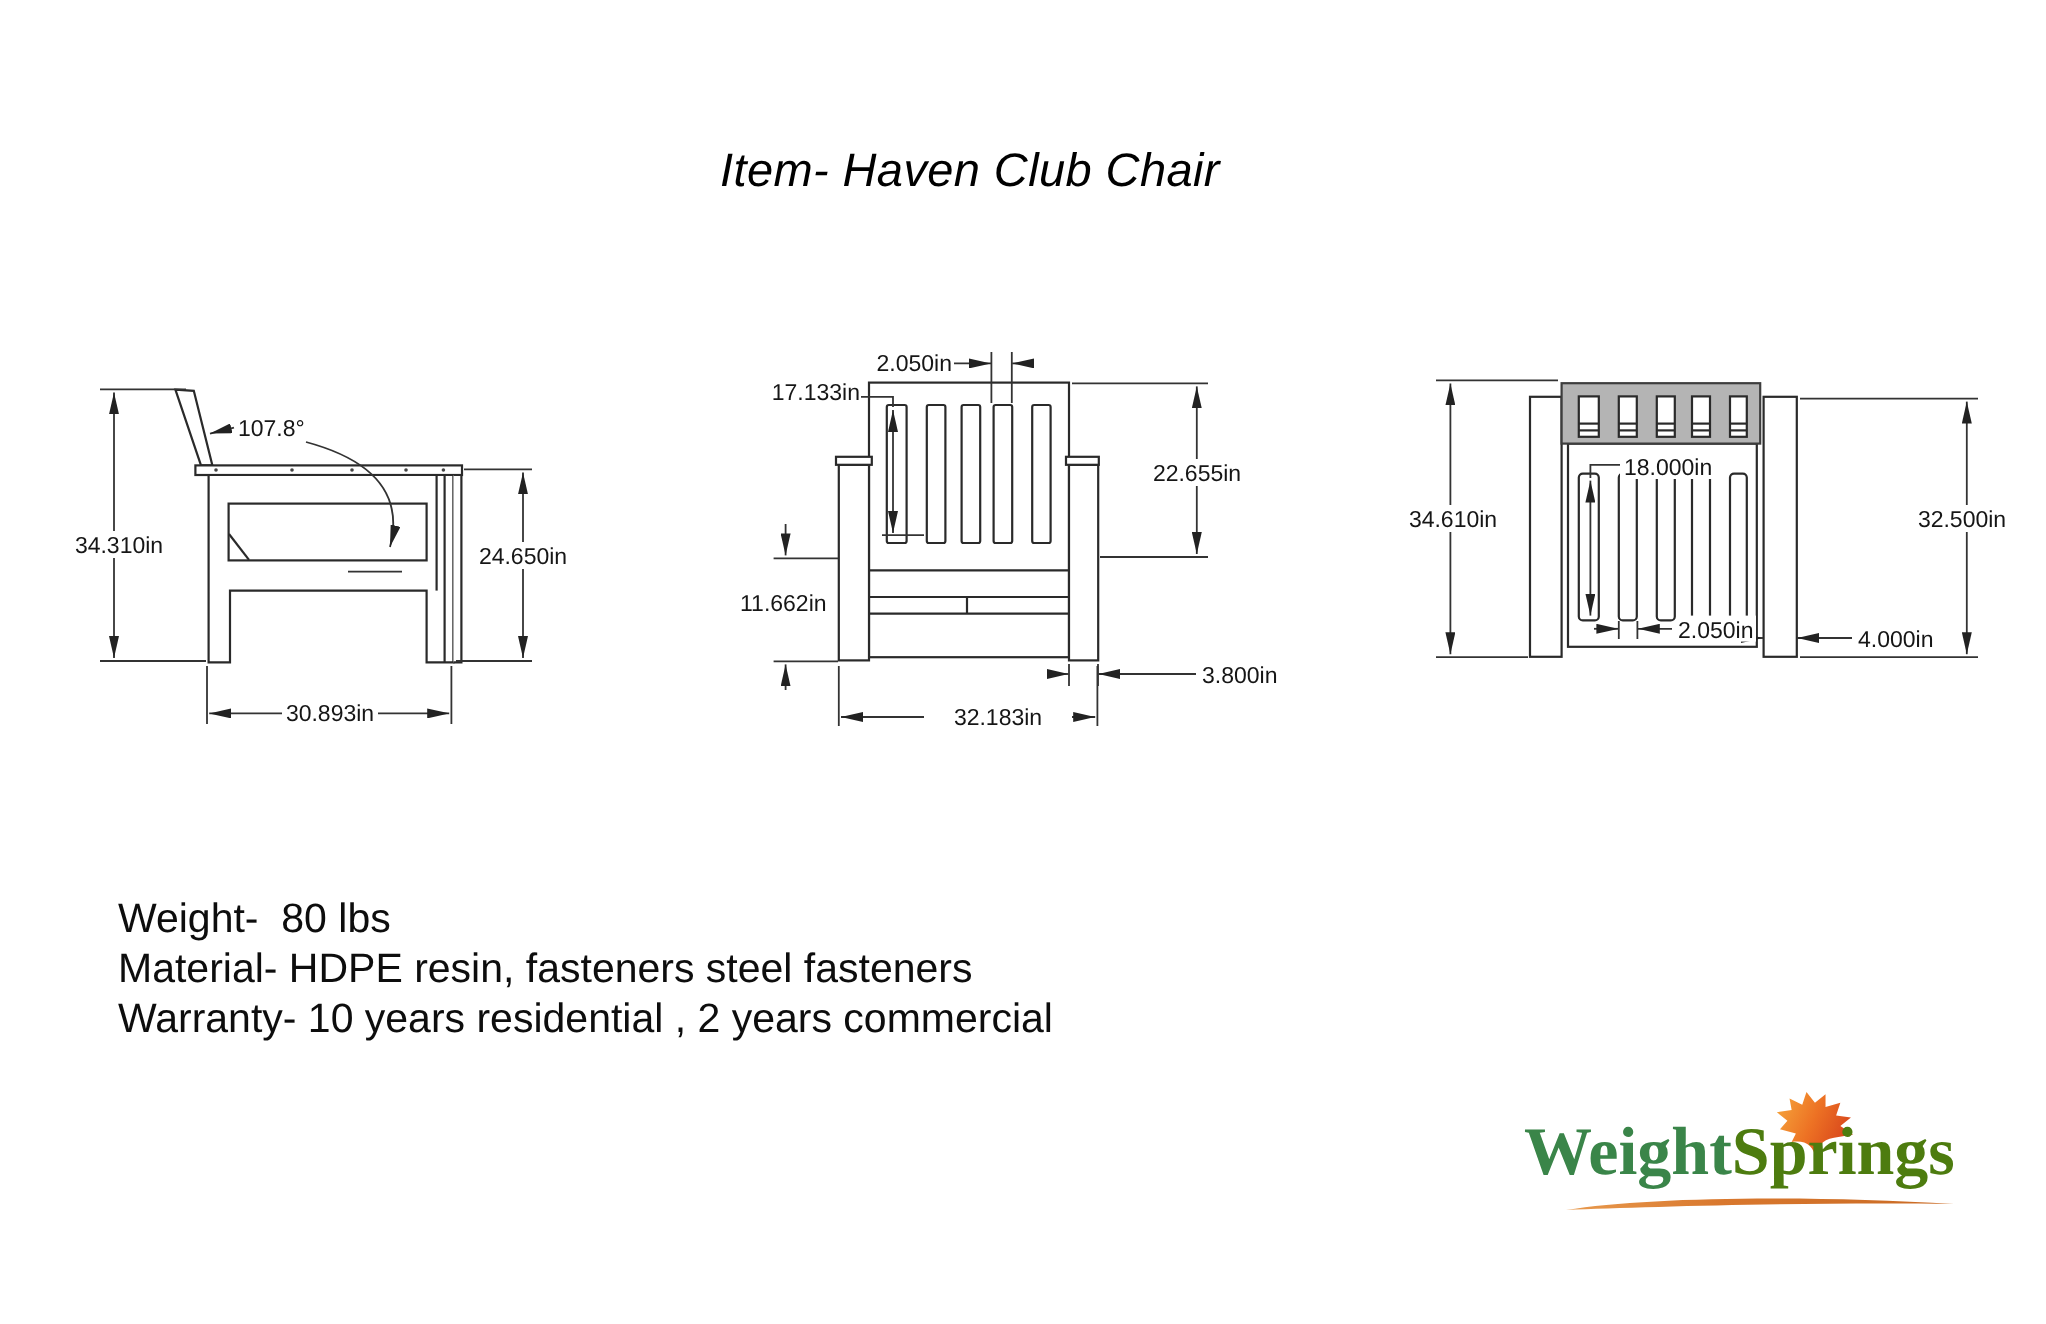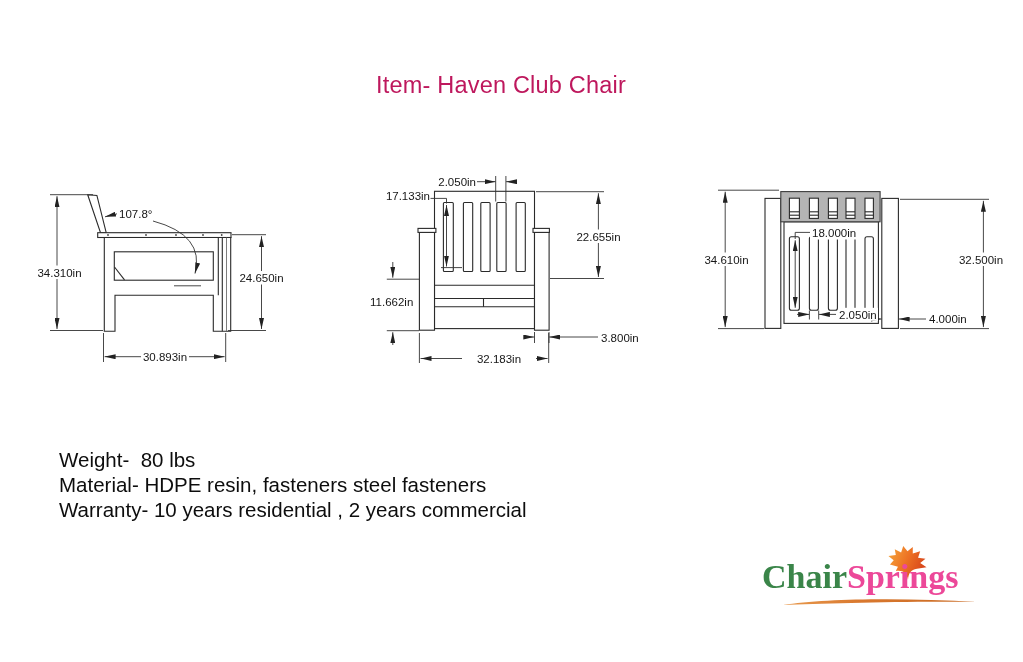--- a/index.html
+++ b/index.html
@@ -1,27 +1,27 @@
 <!DOCTYPE html>
 <html><head>
 <meta charset="utf-8">
 <style>
   html,body{margin:0;padding:0;background:#fff;}
   #canvas{position:relative;width:1023px;height:662px;background:#fff;overflow:hidden;
           font-family:"Liberation Sans",sans-serif;color:#111;}
-  .title{position:absolute;left:376px;top:72px;font-size:23.5px;color:#be185d;
-         letter-spacing:0.2px;white-space:pre;}
+  .title{position:absolute;left:360px;top:72px;font-size:23.5px;color:#000000;
+         letter-spacing:0.2px;white-space:pre;font-style:italic;}
   .specs{position:absolute;left:59px;top:447px;font-size:20.5px;line-height:25px;color:#0d0d0d;}
   .specs div{white-space:pre;}
   .drawing-svg{position:absolute;left:0;top:0;}
   .logo{position:absolute;left:762px;top:558px;width:220px;height:60px;}
   .logo-text{position:absolute;left:0;top:0;font-family:"Liberation Serif",serif;
              font-weight:bold;font-size:34px;letter-spacing:0px;white-space:nowrap;z-index:2;}
   .logo-part1{color:#3a8549;}
-  .logo-part2{color:#ec4899;text-align:center;}
+  .logo-part2{color:#4d7c0f;text-align:center;}
   .leaf{position:absolute;left:124px;top:-13px;z-index:1;}
   .swoosh{position:absolute;left:21px;top:38px;z-index:3;}
   svg text{font-family:"Liberation Sans",sans-serif;font-size:11.5px;fill:#161616;}
 </style>
 </head>
 <body>
 
 <div id="canvas">
 
   <div class="title">Item- Haven Club Chair</div>
@@ -227,21 +227,21 @@
       <defs>
         <linearGradient id="leafg" x1="0" y1="0" x2="1" y2="0.4">
           <stop offset="0" stop-color="#f6a93d"></stop>
           <stop offset="0.55" stop-color="#ed7224"></stop>
           <stop offset="1" stop-color="#d9481c"></stop>
         </linearGradient>
       </defs>
       <path fill="url(#leafg)" d="M20,33 C19,26 15,23.5 8.5,24.5 L10.5,20.5 L3,18.5 L6.5,14.5 L1.5,10.5 L8.5,9.5 L7.5,4 L13.5,7 L15.5,1 L19.5,6 L24.5,2 L24.5,8 L31.5,6 L29.5,12 L36.5,13 L31.5,17 L37.5,21 L28.5,22.5 C22.5,23.5 20.5,27 20,33 Z"></path>
     </svg>
     <div class="logo-text">
-      <span class="logo-part1">Chair</span><span class="logo-part2">Springs</span>
+      <span class="logo-part1">Weight</span><span class="logo-part2">Springs</span>
     </div>
     <svg class="swoosh" width="194" height="10" viewBox="0 0 194 10">
       <defs>
         <linearGradient id="swg" x1="0" y1="0" x2="1" y2="0">
           <stop offset="0" stop-color="#e89a4e"></stop>
           <stop offset="0.4" stop-color="#d9782e"></stop>
           <stop offset="1" stop-color="#c96a24"></stop>
         </linearGradient>
       </defs>
       <path fill="url(#swg)" d="M0,9 C40,2.5 120,1.5 194,6 C120,5 40,7.5 0,9 Z"></path>

